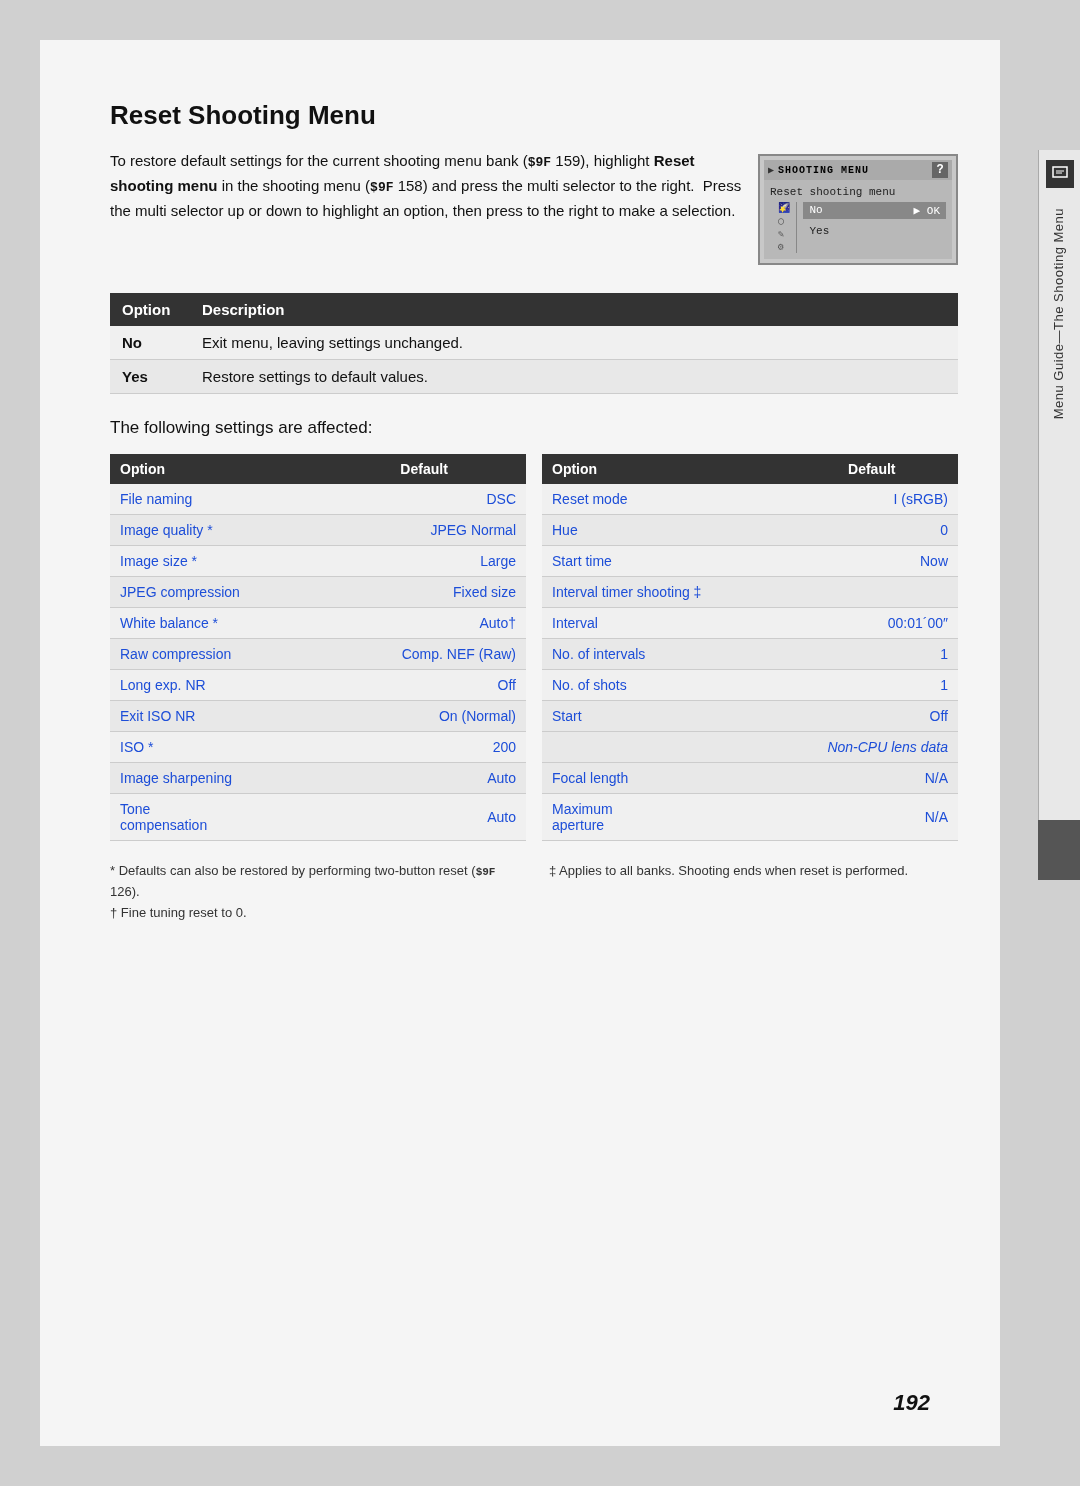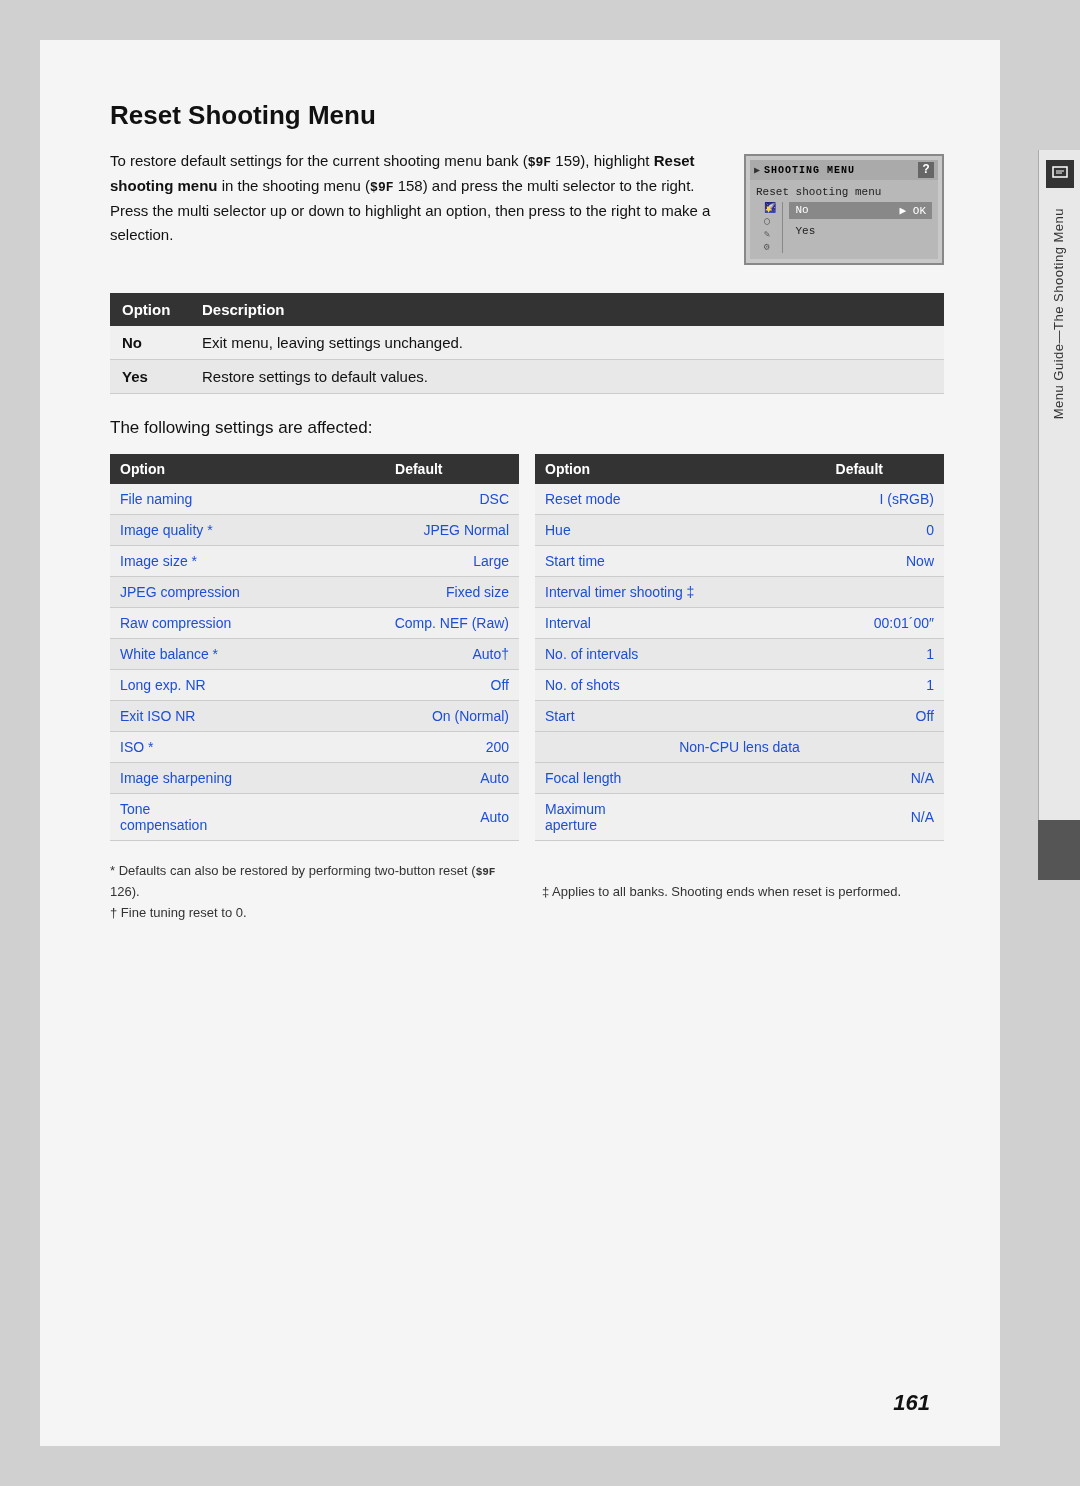--- a/index.html
+++ b/index.html
@@ -10,21 +10,21 @@
       font-family: Arial, Helvetica, sans-serif;
       position: relative;
     }
     .page {
       position: absolute;
       left: 40px;
       top: 40px;
       width: 960px;
       min-height: 1406px;
       background: #f5f5f5;
-      padding: 60px 56px 60px 70px;
+      padding: 60px 42px 60px 70px;
     }
     .right-tab {
       position: absolute;
       right: 0;
       top: 200px;
       width: 42px;
       background: #e8e8e8;
       border-left: 1px solid #aaa;
       display: flex;
       flex-direction: column;
@@ -174,21 +174,20 @@
     }
     .footnotes {
       font-size: 13px;
       color: #333;
       line-height: 1.6;
       margin-top: 16px;
     }
     .footnotes-cols {
       display: flex;
       gap: 30px;
-      align-items: center;
     }
     .footnotes-col {
       flex: 1;
       font-size: 13px;
       line-height: 1.6;
     }
     .page-number {
       position: absolute;
       bottom: 30px;
       right: 70px;
@@ -280,28 +279,28 @@
         </tr>
         <tr>
           <td>Image size *</td>
           <td>Large</td>
         </tr>
         <tr>
           <td>JPEG compression</td>
           <td>Fixed size</td>
         </tr>
         <tr>
+          <td>White balance *</td>
+          <td>Auto†</td>
+        </tr>
+        <tr>
           <td>Raw compression</td>
           <td>Comp. NEF (Raw)</td>
         </tr>
         <tr>
-          <td>White balance *</td>
-          <td>Auto†</td>
-        </tr>
-        <tr>
           <td>Long exp. NR</td>
           <td>Off</td>
         </tr>
         <tr>
           <td>Exit ISO NR</td>
           <td>On (Normal)</td>
         </tr>
         <tr>
           <td>ISO *</td>
           <td>200</td>
@@ -350,21 +349,21 @@
         </tr>
         <tr>
           <td>No. of shots</td>
           <td>1</td>
         </tr>
         <tr>
           <td>Start</td>
           <td>Off</td>
         </tr>
         <tr style="background:#e8e8e8;">
-          <td colspan="2" style="text-align:center; font-weight:normal;">Non-CPU lens data</td>
+          <td colspan="2" style="text-align:right; font-weight:normal;font-style:italic;">Non-CPU lens data</td>
         </tr>
         <tr>
           <td>Focal length</td>
           <td>N/A</td>
         </tr>
         <tr>
           <td>Maximum<br>aperture</td>
           <td>N/A</td>
         </tr>
       </tbody>
@@ -376,21 +375,21 @@
       <div class="footnotes-col">
         <p>* Defaults can also be restored by performing two-button reset (<span style="font-family:'Courier New',monospace;font-weight:bold;font-size:11px;">$9F</span> 126).</p>
         <p>† Fine tuning reset to 0.</p>
       </div>
       <div class="footnotes-col">
         <p>‡ Applies to all banks.  Shooting ends when reset is performed.</p>
       </div>
     </div>
   </div>
 
-  <div class="page-number">161</div>
+  <div class="page-number">192</div>
 </div>
 
 <div class="right-tab" style="top:150px; height:700px;">
   <div class="right-tab-icon">
     <svg width="18" height="18" viewBox="0 0 18 18">
       <rect x="2" y="2" width="14" height="10" fill="none" stroke="white" stroke-width="1.5"></rect>
       <line x1="5" y1="6" x2="13" y2="6" stroke="white" stroke-width="1"></line>
       <line x1="5" y1="8" x2="11" y2="8" stroke="white" stroke-width="1"></line>
     </svg>
   </div>

